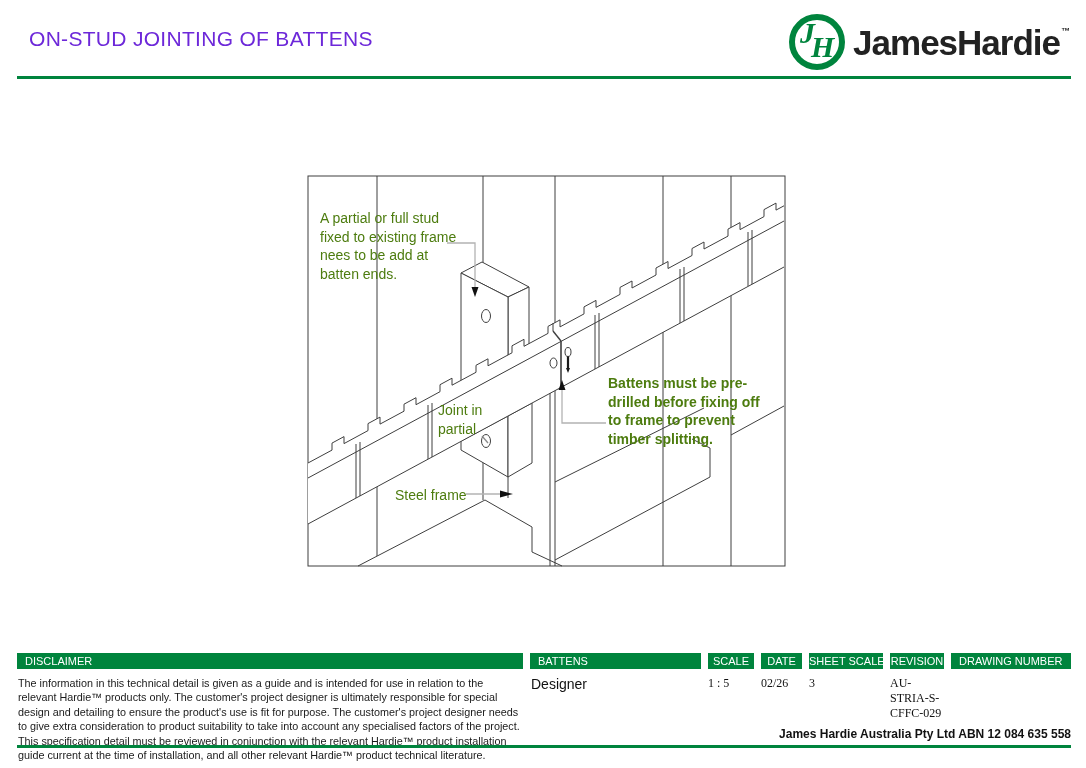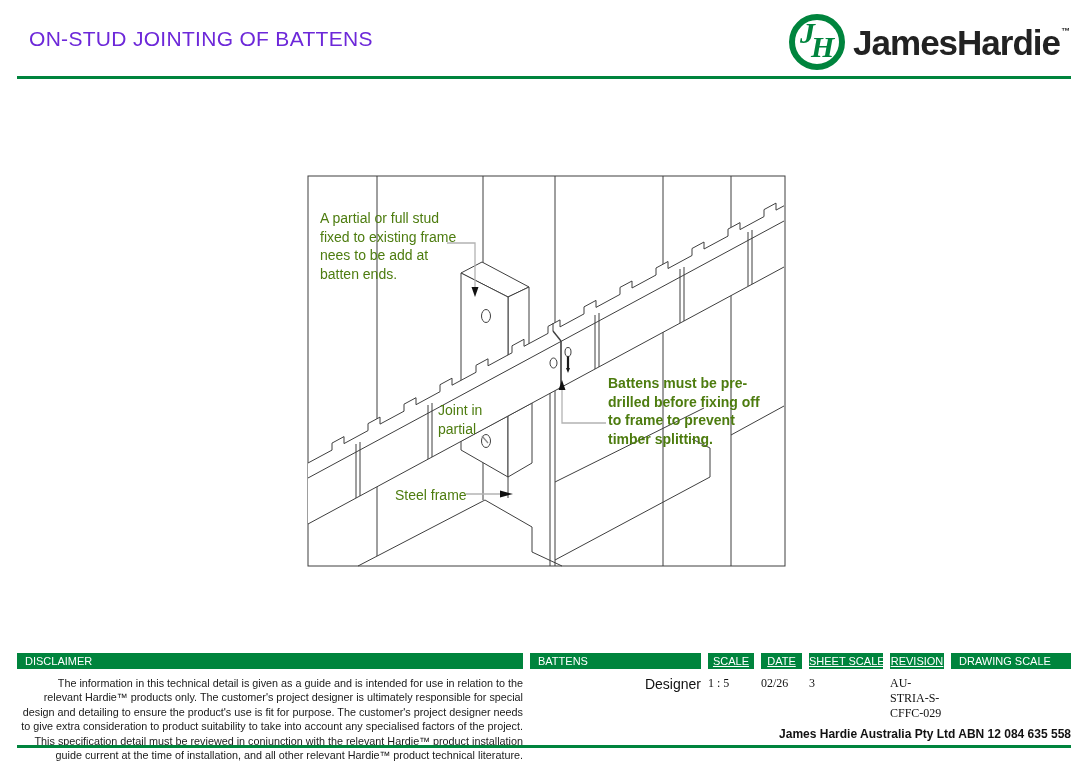--- a/index.html
+++ b/index.html
@@ -19,23 +19,23 @@
 
   
   .anno{position:absolute;font-size:14px;line-height:18.5px;color:#4d7c0f;}
   .anno div{white-space:nowrap;}
   svg{position:absolute;left:0;top:0;}
 
   
   .info-table{position:absolute;left:17px;top:653px;width:1054px;}
   .tgrid{display:grid;grid-template-columns:506px 171px 46px 41px 74px 54px 120px;column-gap:7px;}
   .hcell{background:#00843D;color:#fff;font-size:11px;height:16px;line-height:17px;padding-left:8px;overflow:hidden;white-space:nowrap;}
-  .hcell.c{text-align:center;padding-left:0;text-decoration:underline;}
+  .hcell.c{text-align:center;padding-left:0;}
   .vrow{margin-top:7px;}
-  .vcell{font-size:12px;color:#111;text-align:right;}
+  .vcell{font-size:12px;color:#111;}
   .vcell.c{text-align:left;font-family:Liberation Serif, serif;}
   .vcell.small{font-size:14px;padding-left:1px;}
   .disclaimer-text{font-size:10.8px;line-height:1.34;color:#1a1a1a;padding-left:1px;}
 
   
   .footer-abn{position:absolute;right:15px;top:727px;font-size:12px;font-weight:bold;color:#111;white-space:nowrap;}
   .footer-rule{position:absolute;left:17px;top:745px;width:1054px;height:3px;background:#00843D;}
 </style>
 </head>
 <body>
@@ -157,21 +157,21 @@
   </div>
 
   <div class="info-table">
     <div class="tgrid">
       <div class="hcell">DISCLAIMER</div>
       <div class="hcell">BATTENS</div>
       <div class="hcell c">SCALE</div>
       <div class="hcell c">DATE</div>
       <div class="hcell c">SHEET SCALE</div>
       <div class="hcell c">REVISION</div>
-      <div class="hcell">DRAWING SCALE</div>
+      <div class="hcell">DRAWING NUMBER</div>
     </div>
     <div class="tgrid vrow">
       <div class="vcell disclaimer-text">The information in this technical detail is given as a guide and is intended for use in relation to the relevant Hardie™ products only. The customer's project designer is ultimately responsible for special design and detailing to ensure the product's use is fit for purpose. The customer's project designer needs to give extra consideration to product suitability to take into account any specialised factors of the project. This specification detail must be reviewed in conjunction with the relevant Hardie™ product installation guide current at the time of installation, and all other relevant Hardie™ product technical literature.</div>
       <div class="vcell small">Designer</div>
       <div class="vcell c">1 : 5</div>
       <div class="vcell c">02/26</div>
       <div class="vcell c">3</div>
       <div class="vcell c">AU-STRIA-S-CFFC-029</div>
     </div>
   </div>

